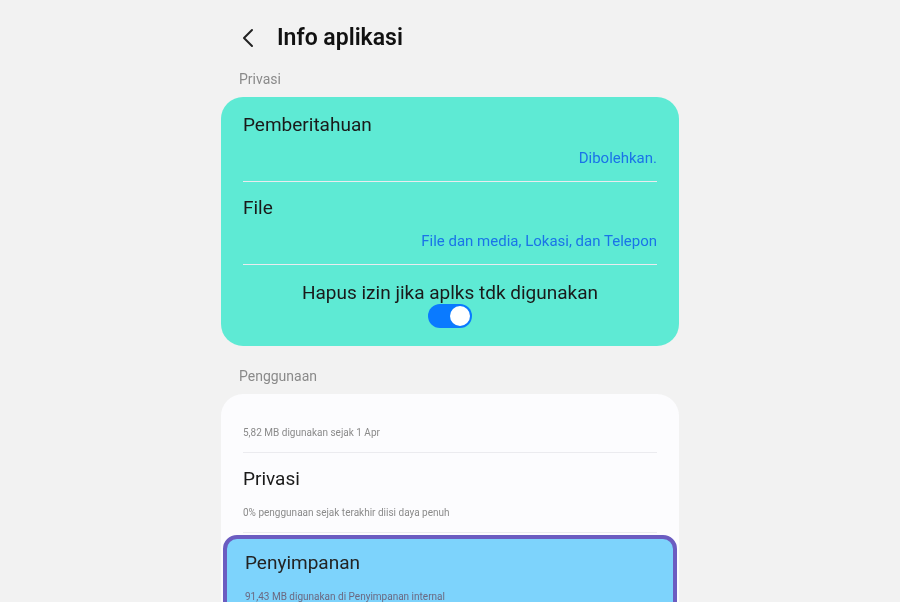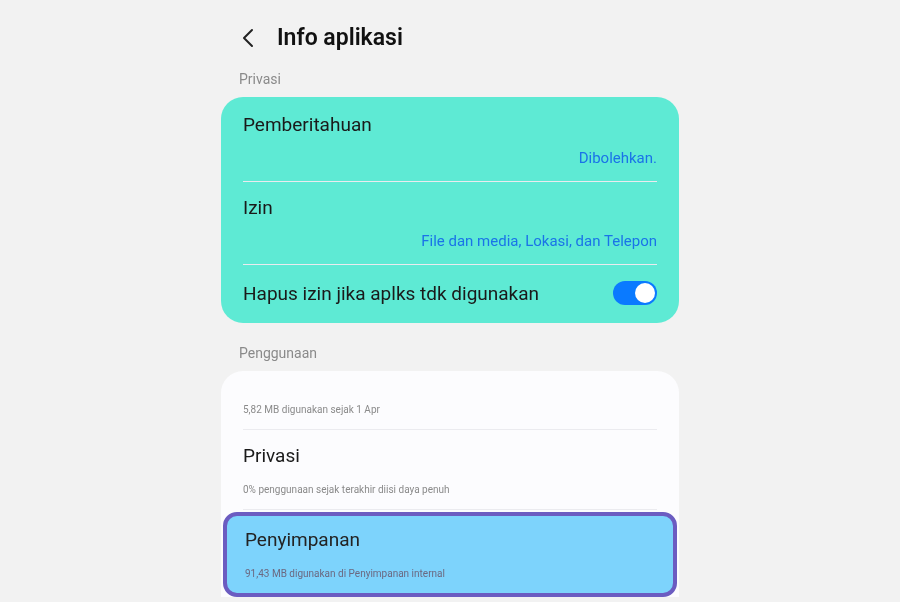--- a/index.html
+++ b/index.html
@@ -32,21 +32,21 @@
     margin: 4px 4px 16px 4px;
   }
   .row {
     padding: 14px 22px 14px 22px;
     position: relative;
   }
   .divider { height: 1px; background: #ebebef; margin: 0 22px; }
   .row-title { font-size: 19px; color: #1a1a1a; }
   .row-sub-blue { font-size: 15px; color: #1a73e8; margin-top: 13px; text-align: right; }
   .row-sub-grey { font-size: 10px; color: #8a8a8a; margin-top: 17px; }
-  .toggle-row { display: flex; align-items: center; justify-content: space-between; padding: 16px 22px; }
+  .toggle-row { display: flex; align-items: center; justify-content: space-between; padding: 16px 22px; flex-direction: column; }
   .toggle-label { font-size: 19px; color: #1a1a1a; }
   .switch {
     width: 44px; height: 24px; border-radius: 12px;
     background: #0a7aff; position: relative; flex-shrink: 0;
   }
   .switch::after {
     content: ""; position: absolute; right: 2px; top: 2px;
     width: 20px; height: 20px; border-radius: 50%; background: #fff;
   }
   .card2 { background: #fcfcfe; border-radius: 22px 22px 0 0; padding: 2px 0 0 0; margin: 4px 4px 0 4px; position: relative; }
@@ -77,21 +77,21 @@
 
   <div class="section-label">Privasi</div>
 
   <div class="card">
     <div class="row">
       <div class="row-title">Pemberitahuan</div>
       <div class="row-sub-blue">Dibolehkan.</div>
     </div>
     <div class="divider"></div>
     <div class="row">
-      <div class="row-title">Izin</div>
+      <div class="row-title">File</div>
       <div class="row-sub-blue">File dan media, Lokasi, dan Telepon</div>
     </div>
     <div class="divider"></div>
     <div class="toggle-row">
       <div class="toggle-label">Hapus izin jika aplks tdk digunakan</div>
       <div class="switch"></div>
     </div>
   </div>
 
   <div class="section-label">Penggunaan</div>

